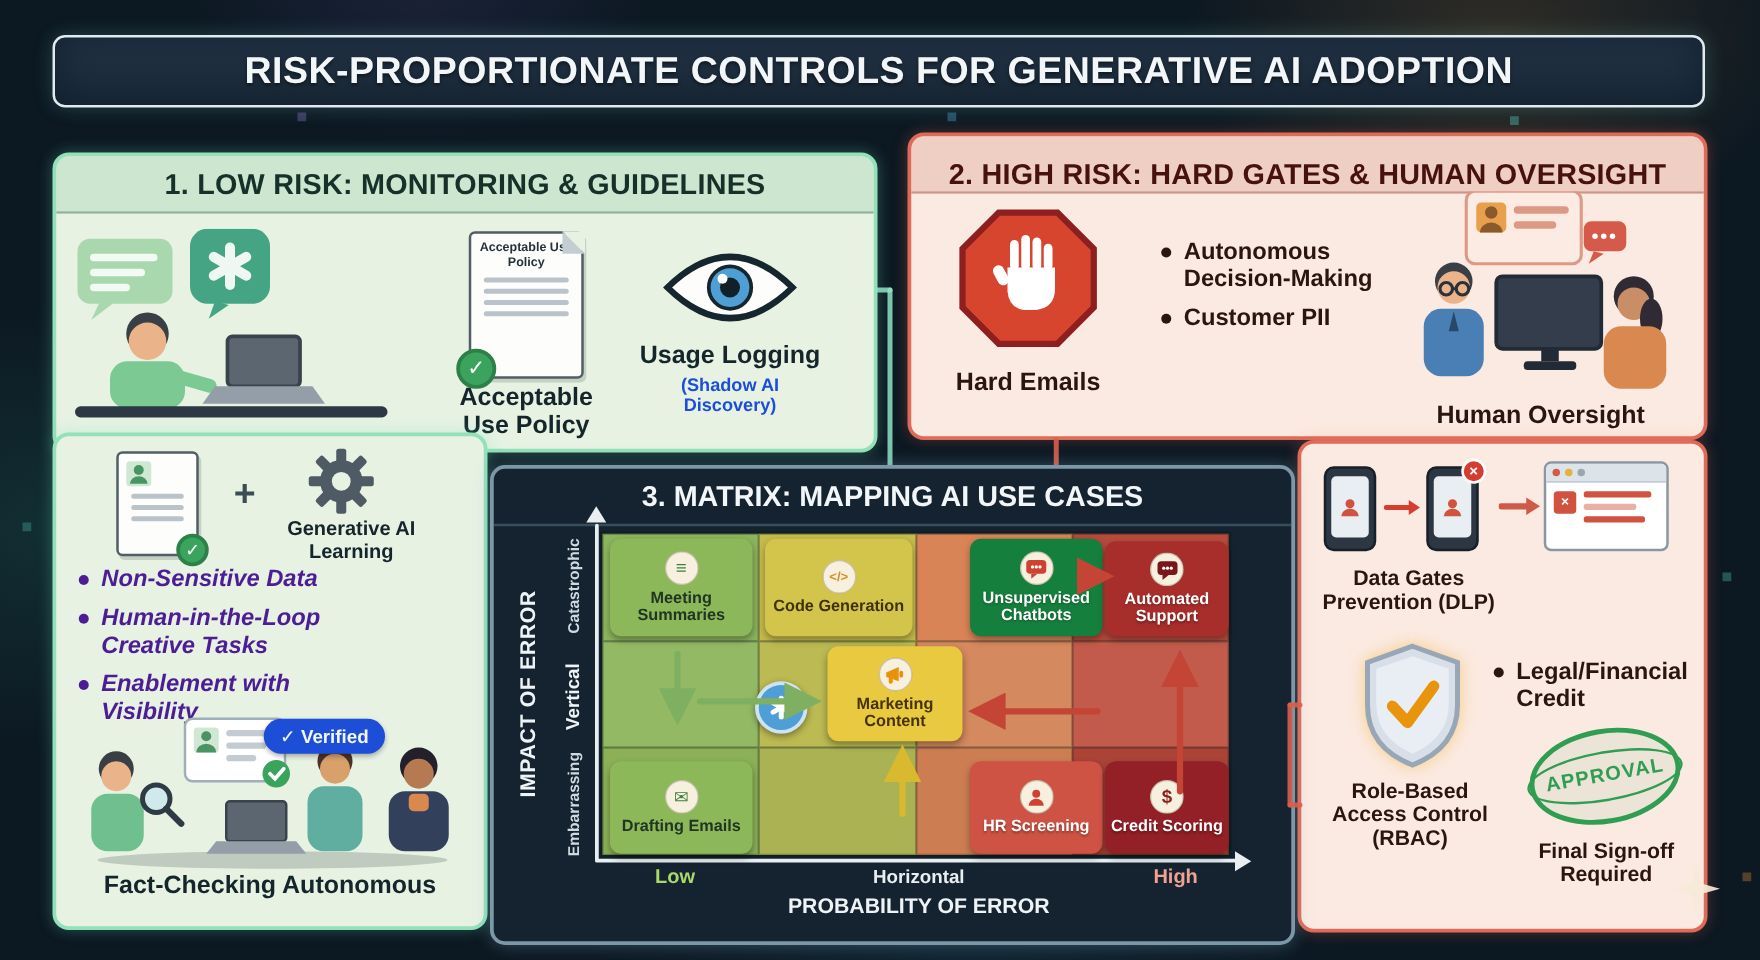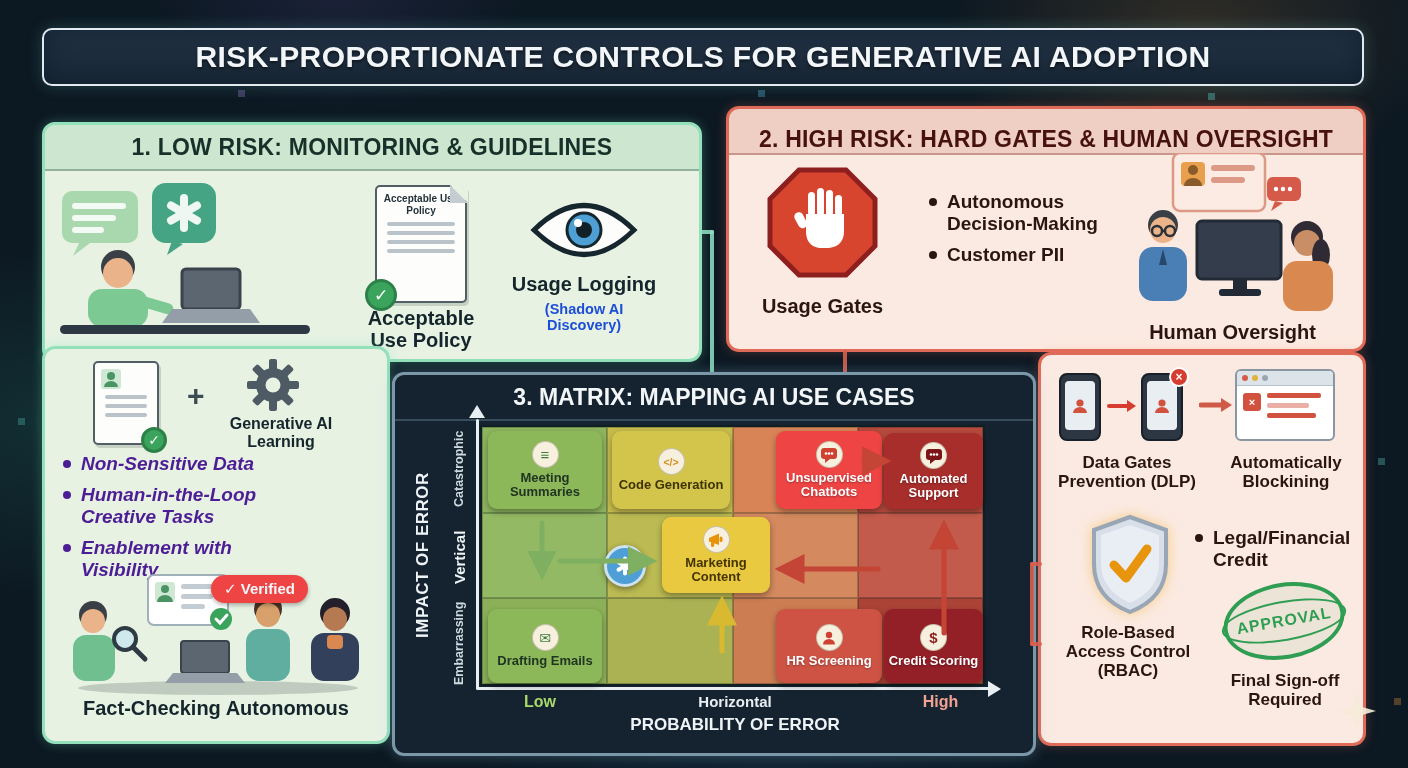--- a/index.html
+++ b/index.html
@@ -50,21 +50,21 @@
   .bl-dark li { color:#4c1d95;font-style:italic; } .bl-red li { color:#2a1510; }
 
   .doc { position:absolute; background:#fdfdfb; border:2.5px solid #525e66; border-radius:5px; box-shadow:2px 3px 0 rgba(40,60,50,.18); }
   .doc .ln { height:4px; background:#b9c3c9; border-radius:2px; margin:5px 10px; }
   .doc-title { font-size:10px; font-weight:800; text-align:center; color:#24323a; padding:6px 5px 1px; line-height:1.15; }
   .fold-cut { position:absolute; top:-2.5px; right:-2.5px; border-top:18px solid #e7f2e3; border-left:18px solid transparent; }
   .fold-in  { position:absolute; top:-2.5px; right:-2.5px; border-left:18px solid #c3cdd2; border-top:18px solid transparent; }
   .ckb { position:absolute; border-radius:50%; background:#3aa35c; border:3px solid #2e8049; color:#fff; display:flex; align-items:center; justify-content:center; font-weight:900; }
   .avatar-sq { position:absolute; background:#cfe8d4; border-radius:3px; }
   .plus { position:absolute; font-size:30px; font-weight:800; color:#3c4c54; }
-  .pill { position:absolute; background:#ef4444; color:#f2f7fa; font-weight:800; font-size:15px; padding:5px 13px; border-radius:17px; box-shadow:0 2px 4px rgba(0,0,0,.3); }
+  .pill { position:absolute; background:#1d4ed8; color:#f2f7fa; font-weight:800; font-size:15px; padding:5px 13px; border-radius:17px; box-shadow:0 2px 4px rgba(0,0,0,.3); }
 
   .phone { position:absolute; width:42px; height:68px; background:#2c3743; border-radius:8px; border:2px solid #171f28; }
   .phone .scr { position:absolute; inset:6px 4px 9px 4px; background:#e9eef2; border-radius:4px; display:flex; align-items:center; justify-content:center; }
   .badge-x { position:absolute; top:-8px; right:-8px; width:20px; height:20px; border-radius:50%; background:#d63c2f; border:2px solid #fff; color:#fff; font-size:12px; font-weight:900; display:flex; align-items:center; justify-content:center; }
   .browser { position:absolute; background:#fff; border:2px solid #8a97a3; border-radius:6px; overflow:hidden; }
   .browser .bar { height:15px; background:#dce3e9; border-bottom:1px solid #b8c2cb; display:flex; gap:4px; align-items:center; padding:0 5px; }
   .dot { width:6px; height:6px; border-radius:50%; }
   .blk-row { display:flex; gap:6px; padding:7px 6px; align-items:flex-start; }
   .blk-sq { width:18px; height:18px; background:#d0523f; border-radius:3px; color:#fff; font-size:11px; font-weight:900; display:flex; align-items:center; justify-content:center; }
   .blk-lines div { height:5px; border-radius:2px; margin-bottom:5px; }
@@ -86,21 +86,21 @@
   .grid { position:absolute; display:grid; grid-template-columns:repeat(4,1fr); grid-template-rows:repeat(3,1fr); border:2px solid rgba(10,25,20,.40); }
   .gc { border:1px solid rgba(15,30,25,.28); }
   .c00{background:#8db45e}.c01{background:#c6bb4d}.c02{background:#d88457}.c03{background:#b64a3d}
   .c10{background:#94b964}.c11{background:#bcba52}.c12{background:#d4895e}.c13{background:#c25b4b}
   .c20{background:#8bb058}.c21{background:#aab253}.c22{background:#cd7d52}.c23{background:#ab4337}
   .chip { position:absolute; border-radius:9px; display:flex; flex-direction:column; align-items:center; justify-content:center; gap:3px;
     box-shadow:0 3px 6px rgba(0,0,0,.35); padding:4px; z-index:2; }
   .chip .ic { width:27px; height:27px; border-radius:50%; background:#f7f0de; border:1px solid rgba(60,50,20,.25); display:flex; align-items:center; justify-content:center; }
   .chip .lb { font-size:13px; font-weight:800; line-height:1.06; text-align:center; }
   .chip-green{background:#8cb85a;color:#203522} .chip-yellow{background:#d3c44c;color:#3d3306}
-  .chip-gold{background:#e9c93f;color:#453403} .chip-orange{background:#ef4444;color:#fff}
+  .chip-gold{background:#e9c93f;color:#453403} .chip-orange{background:#15803d;color:#fff}
   .chip-red{background:#cf5345;color:#fff} .chip-dred{background:#a82e2c;color:#fff} .chip-crit{background:#931f27;color:#fff}
   .chip-orange .lb,.chip-red .lb,.chip-dred .lb,.chip-crit .lb { text-shadow:0 1px 2px rgba(0,0,0,.35); }
   .openai { position:absolute; width:42px; height:42px; border-radius:50%; background:#4d9fd6; border:3px solid #cfe2f2;
     display:flex; align-items:center; justify-content:center; box-shadow:0 2px 6px rgba(0,0,0,.4); z-index:3; }
   .xlab { position:absolute; font-weight:800; font-size:16px; text-align:center; }
 
   .conn { position:absolute; border-radius:2px; z-index:4; }
   .conn-teal { background:#8fe3c5; opacity:.85; }
   .conn-red { background:#d95f4e; opacity:.9; }
   .conn-hi { z-index:6; }
@@ -243,21 +243,21 @@
       <polygon points="34,5 81,5 110,34 110,81 81,110 34,110 5,81 5,34" fill="#d8452f" stroke="#8e1f1f" stroke-width="5"></polygon>
       <g fill="#fff">
         <rect x="43" y="27" width="7" height="24" rx="3.5"></rect>
         <rect x="52" y="23" width="7" height="28" rx="3.5"></rect>
         <rect x="61" y="25" width="7" height="26" rx="3.5"></rect>
         <rect x="70" y="30" width="7" height="21" rx="3.5"></rect>
         <path d="M41,49 h38 v17 q0,15 -15,17 h-10 q-12,-2 -13,-15 z"></path>
         <rect x="31" y="47" width="9" height="17" rx="4.5" transform="rotate(-28 35 55)"></rect>
       </g>
     </svg>
-    <div class="cap c-red s20" style="left:6px;top:186px;width:175px">Usage Gates</div>
+    <div class="cap c-red s20" style="left:6px;top:186px;width:175px">Hard Emails</div>
 
     <ul class="bullets bl-red" style="left:198px;top:82px;width:195px">
       <li><span>Autonomous Decision-Making</span></li>
       <li><span>Customer PII</span></li>
     </ul>
 
     <svg class="abs" style="left:386px;top:44px" width="235" height="168" viewBox="0 0 235 168">
       <rect x="58" y="0" width="92" height="58" rx="7" fill="#fcebe2" stroke="#dc9a86" stroke-width="2.5"></rect>
       <rect x="66" y="9" width="24" height="24" rx="4" fill="#e8a04e"></rect>
       <circle cx="78" cy="17" r="5" fill="#8a5a2a"></circle>
@@ -325,21 +325,20 @@
       </div>
       <div class="blk-row">
         <span class="blk-sq">×</span>
         <div class="blk-lines" style="flex:1">
           <div style="width:90%;background:#d0523f"></div>
           <div style="width:70%;background:#eab0a6"></div>
           <div style="width:82%;background:#d0523f"></div>
         </div>
       </div>
     </div>
-    <div class="cap c-red s17" style="left:182px;top:98px;width:126px">Automatically Blockining</div>
 
     <ul class="bullets bl-red" style="left:152px;top:172px;width:170px">
       <li><span>Legal/Financial Credit</span></li>
     </ul>
 
     <svg class="abs" style="left:46px;top:158px;filter:drop-shadow(0 0 6px rgba(240,180,60,.55))" width="86" height="104" viewBox="0 0 86 104">
       <path d="M43,4 L79,17 V51 Q79,85 43,99 Q7,85 7,51 V17 Z" fill="#d8dfe9" stroke="#98a6b5" stroke-width="4"></path>
       <path d="M43,12 L72,22 V50 Q72,77 43,90 Q14,77 14,50 V22 Z" fill="#e9eef4"></path>
       <polyline points="27,52 39,65 60,36" fill="none" stroke="#e8940c" stroke-width="9" stroke-linecap="round" stroke-linejoin="round"></polyline>
     </svg>

